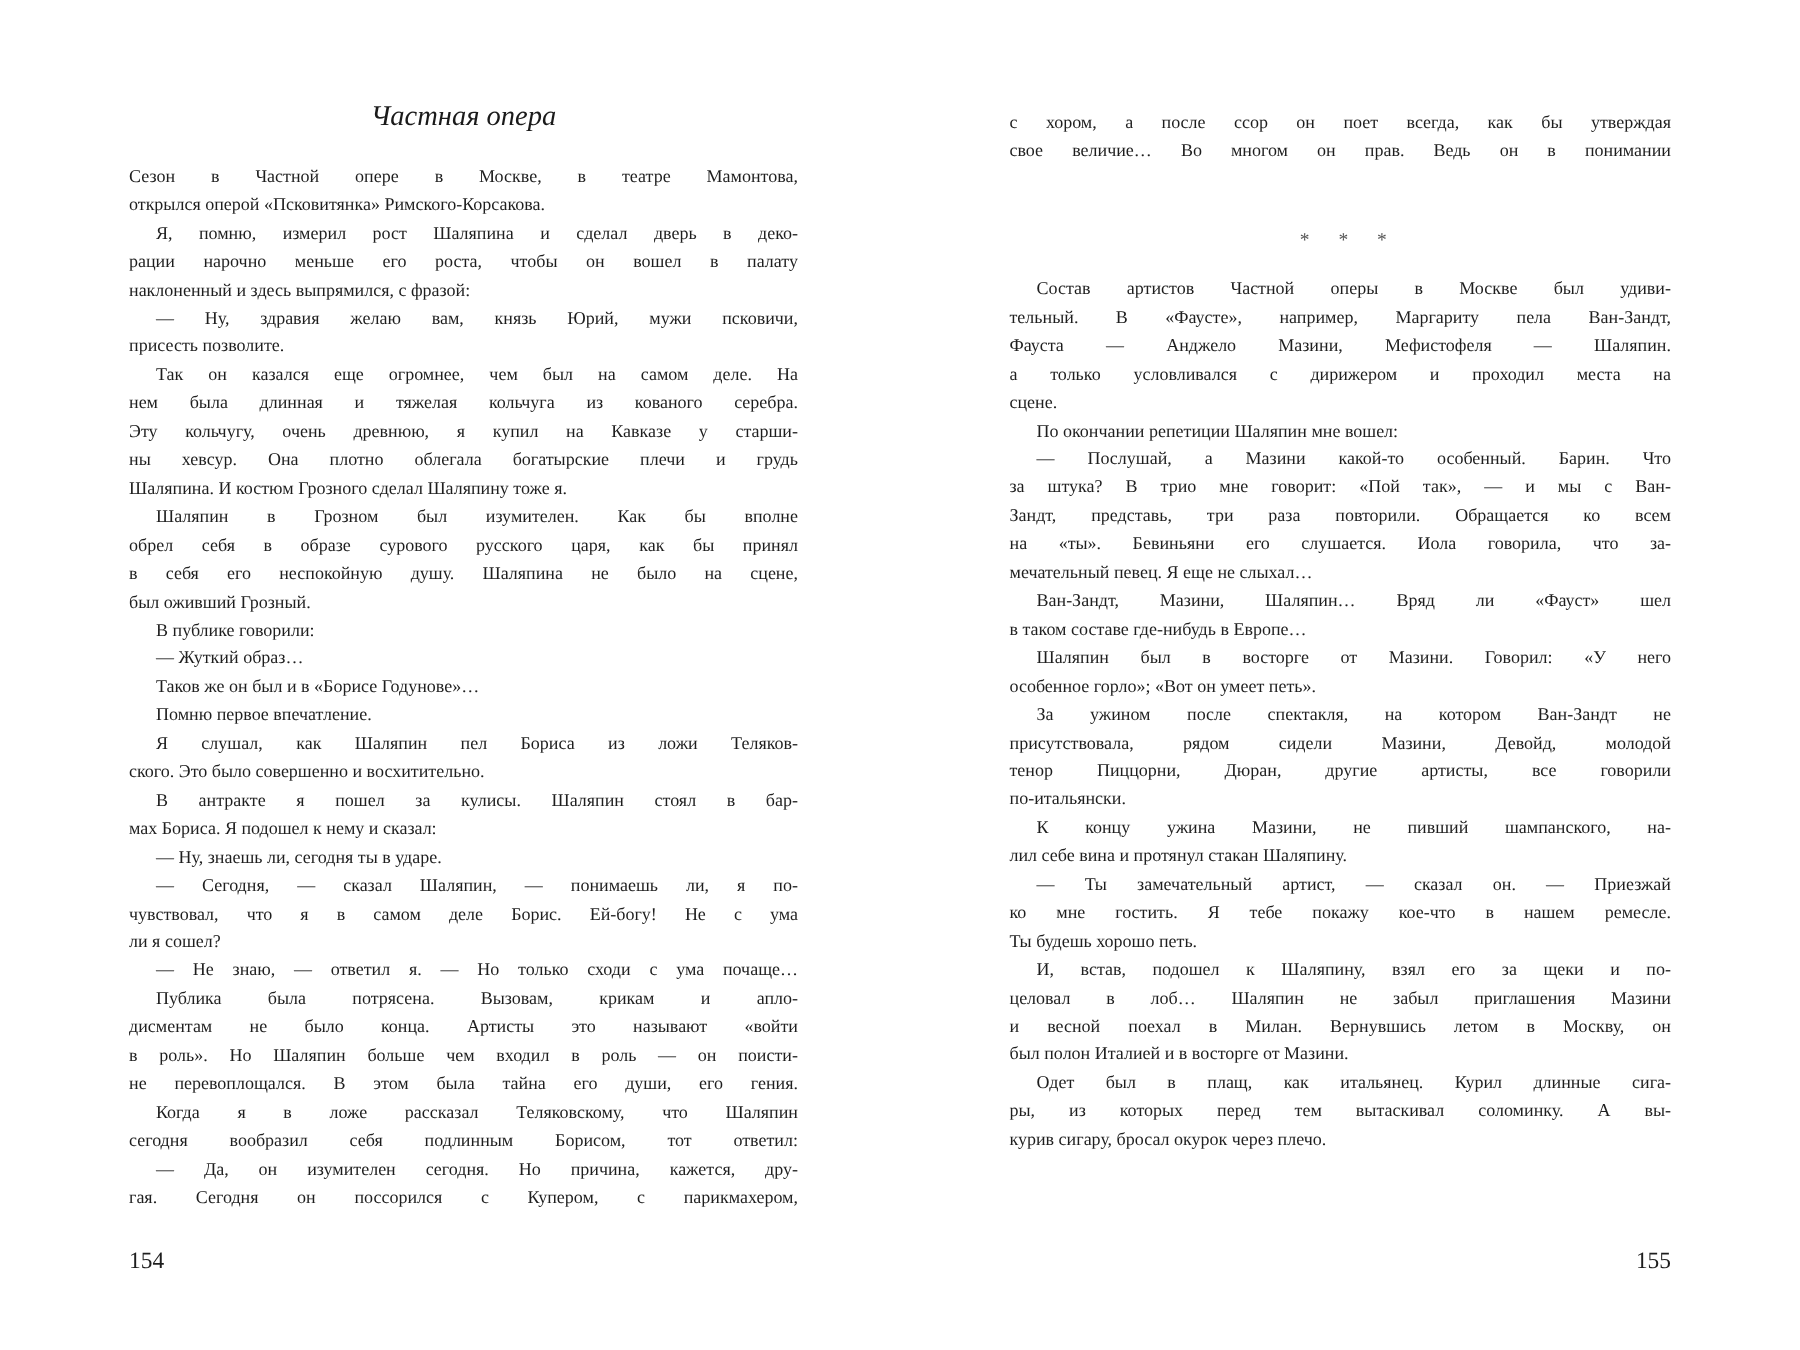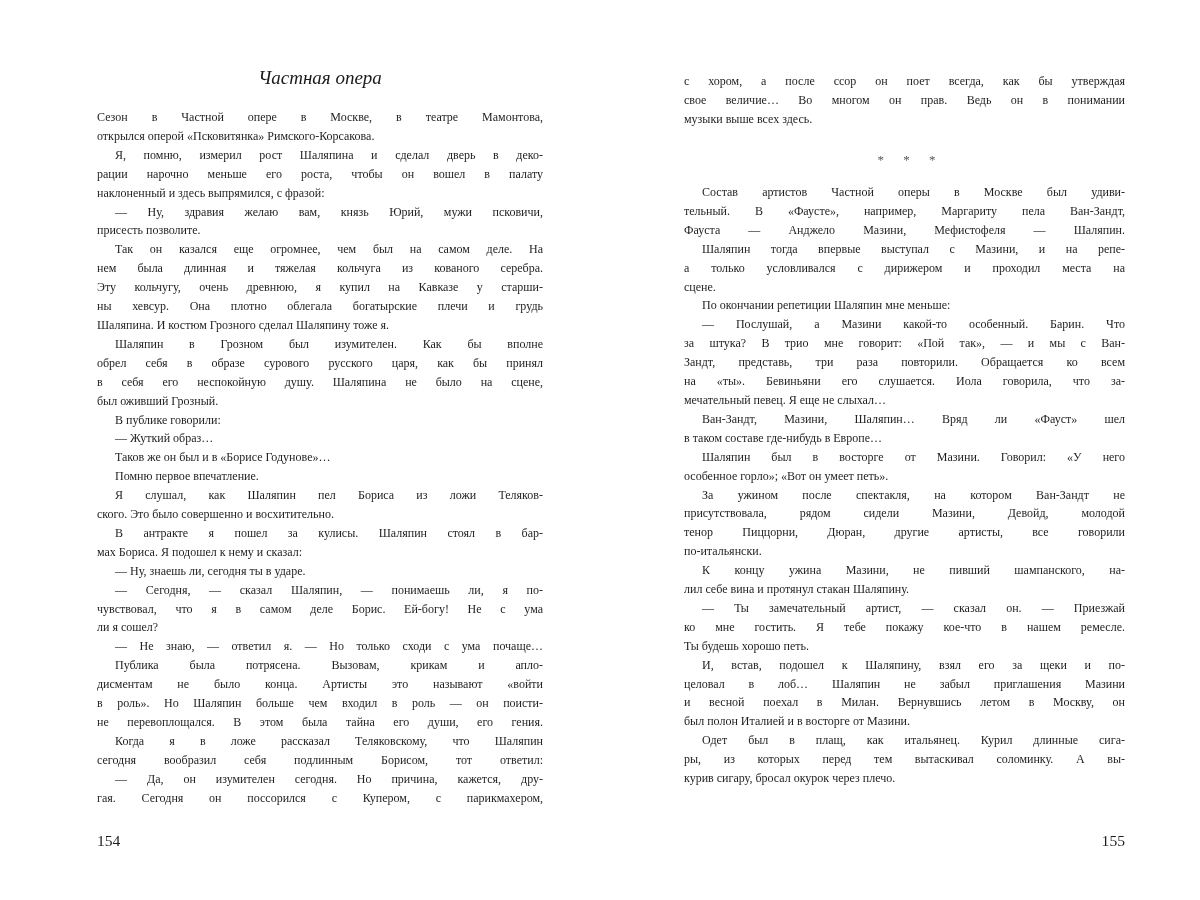--- a/index.html
+++ b/index.html
@@ -12,21 +12,20 @@
     height: 900px;
     position: relative;
     overflow: hidden;
     font-family: "DejaVu Serif", "Liberation Serif", serif;
     color: #1e1e1e;
   }
   .page {
     position: absolute;
     top: 0;
     height: 900px;
-    margin-left: 11px;
   }
   .page-left { left: 86px; width: 446px; }
   .page-right { left: 673px; width: 441px; }
 
   .chapter-title {
     position: absolute;
     top: 66px;
     left: 0;
     width: 100%;
     text-align: center;
@@ -127,31 +126,29 @@
       <span class="line indent">— Да, он изумителен сегодня. Но причина, кажется, дру-</span>
       <span class="line">гая. Сегодня он поссорился с Купером, с парикмахером,</span>
     </div>
   <div class="folio">154</div>
 </div>
 
 <div class="page page-right">
   <div class="lines block-a">
       <span class="line">с хором, а после ссор он поет всегда, как бы утверждая</span>
       <span class="line">свое величие… Во многом он прав. Ведь он в понимании</span>
-      <span class="line last">музыки выше всех здесь.</span>
     </div>
   <div class="separator">* * *</div>
   <div class="lines block-b">
       <span class="line indent">Состав артистов Частной оперы в Москве был удиви-</span>
       <span class="line">тельный. В «Фаусте», например, Маргариту пела Ван-Зандт,</span>
       <span class="line">Фауста — Анджело Мазини, Мефистофеля — Шаляпин.</span>
-      <span class="line indent">Шаляпин тогда впервые выступал с Мазини, и на репе-</span>
       <span class="line">а только условливался с дирижером и проходил места на</span>
       <span class="line last">сцене.</span>
-      <span class="line indent last">По окончании репетиции Шаляпин мне меньше:</span>
+      <span class="line indent last">По окончании репетиции Шаляпин мне вошел:</span>
       <span class="line indent">— Послушай, а Мазини какой-то особенный. Барин. Что</span>
       <span class="line">за штука? В трио мне говорит: «Пой так», — и мы с Ван-</span>
       <span class="line">Зандт, представь, три раза повторили. Обращается ко всем</span>
       <span class="line">на «ты». Бевиньяни его слушается. Иола говорила, что за-</span>
       <span class="line last">мечательный певец. Я еще не слыхал…</span>
       <span class="line indent">Ван-Зандт, Мазини, Шаляпин… Вряд ли «Фауст» шел</span>
       <span class="line last">в таком составе где-нибудь в Европе…</span>
       <span class="line indent">Шаляпин был в восторге от Мазини. Говорил: «У него</span>
       <span class="line last">особенное горло»; «Вот он умеет петь».</span>
       <span class="line indent">За ужином после спектакля, на котором Ван-Зандт не</span>

